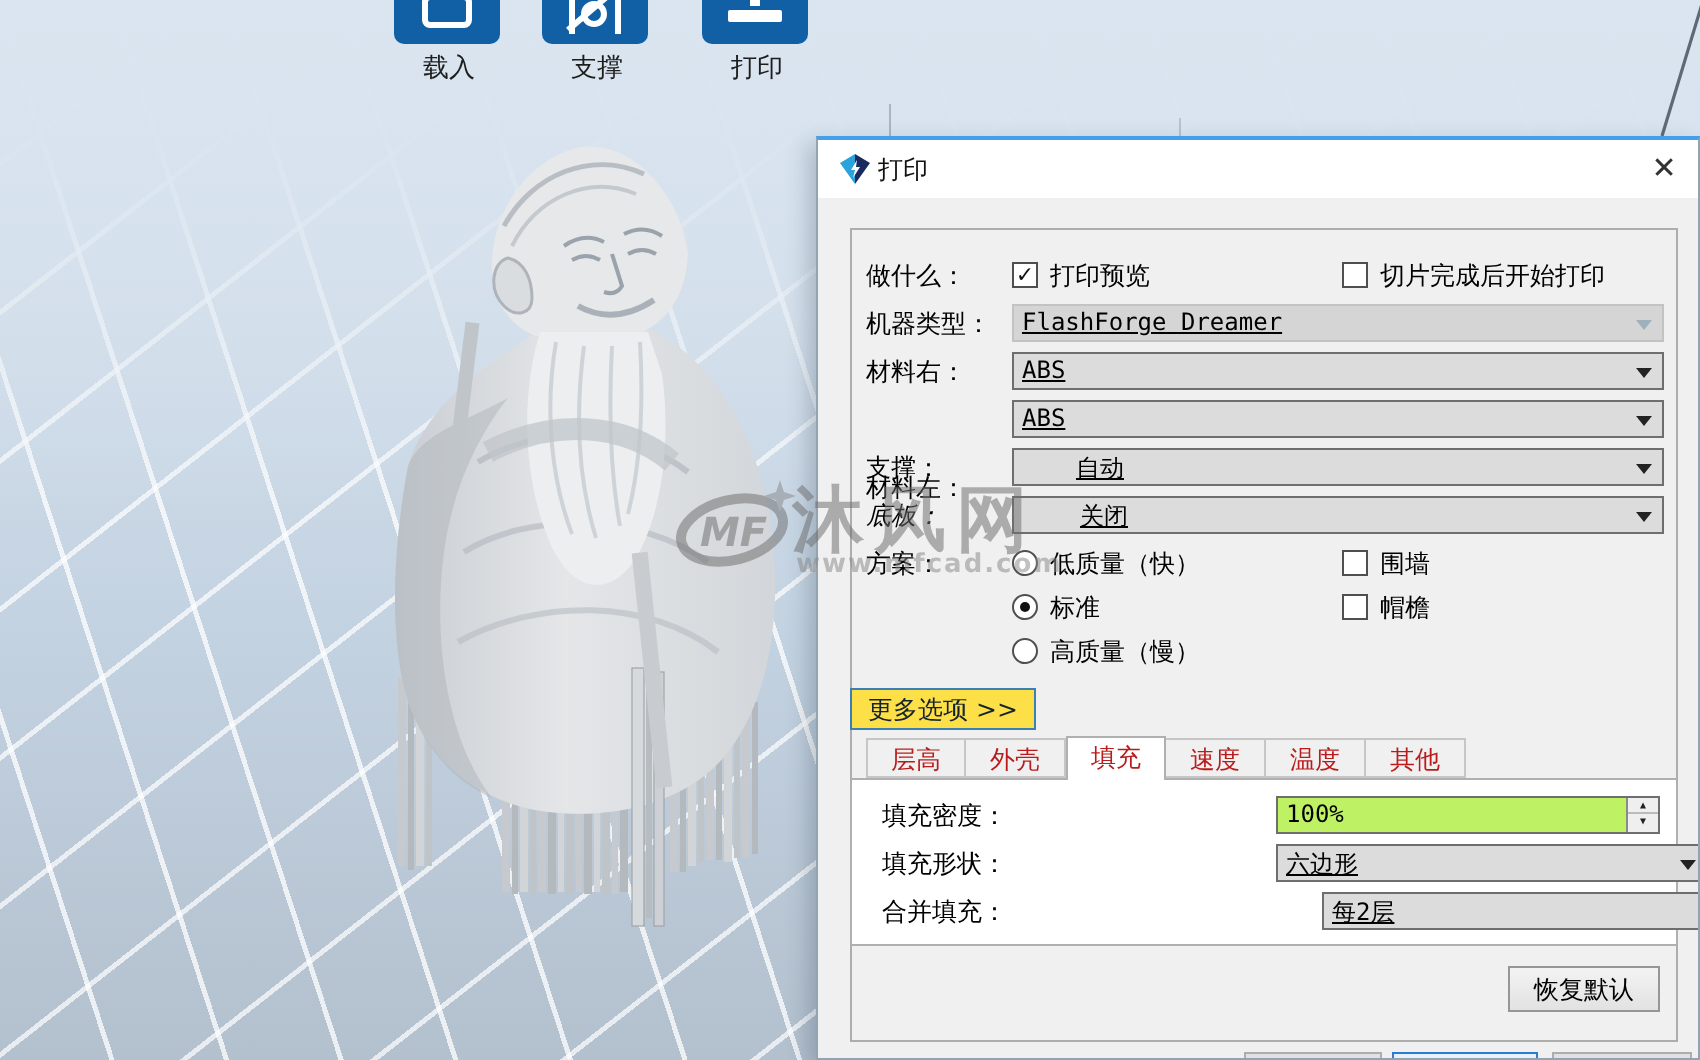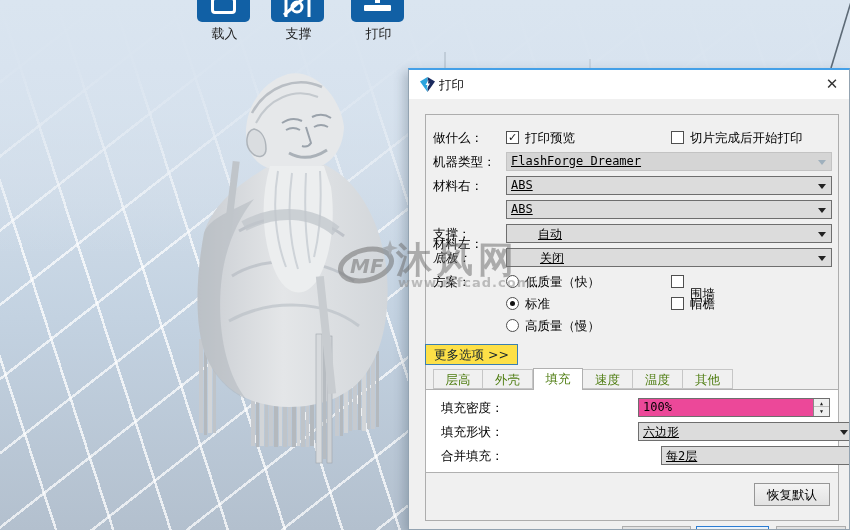--- a/index.html
+++ b/index.html
@@ -37,32 +37,32 @@
   .dlg-title { position:absolute; left:30px; top:7px; font-size:12.5px; color:#111; }
   .dlg-logo { position:absolute; left:11px; top:7px; }
   .dlg-close { position:absolute; right:8px; top:5px; width:18px; height:18px; font-size:15px; line-height:18px; text-align:center; color:#333; cursor:pointer; }
   .frame { position:absolute; left:16px; top:44px; width:414px; height:407px; border:1px solid #adadad; }
   .lbl { position:absolute; white-space:nowrap; color:#000; }
   .combo { position:absolute; height:19px; background:#dcdcdc; border:1px solid #6e6e6e; padding:1px 18px 0 4px;
     font-family:"DejaVu Sans Mono","Liberation Mono",monospace; font-size:12px; white-space:nowrap; overflow:hidden;text-decoration:underline; }
   .combo .arr { position:absolute; right:5px; top:7px; width:0; height:0; border-left:4px solid transparent; border-right:4px solid transparent; border-top:5px solid #222; }
   .combo.disabled { background:#d5d5d5; border-color:#c3c3c3; }
   .combo.disabled .arr { border-top-color:#9fb0bd; }
-  .spin { position:absolute; height:19px; background:#ec4899; border:1px solid #6e6e6e; padding:1px 12px 0 4px;
+  .spin { position:absolute; height:19px; background:#bef264; border:1px solid #6e6e6e; padding:1px 12px 0 4px;
     font-family:"DejaVu Sans Mono","Liberation Mono",monospace; font-size:12px; }
   .spin .btns { position:absolute; right:0; top:0; width:16px; height:17px; border-left:1px solid #8a8a8a; background:#efefef; }
   .spin .btns div { height:8px; text-align:center; font-size:5px; line-height:8px; color:#222; }
   .spin .btns div:first-child { border-bottom:1px solid #bbb; }
   .cb { position:absolute; width:13px; height:13px; background:#fff; border:1px solid #4f4f4f; font-size:11px; line-height:12px; text-align:center; color:#111; }
   .radio { position:absolute; width:13px; height:13px; background:#fff; border:1px solid #4f4f4f; border-radius:50%; }
   .radio.sel::after { content:""; position:absolute; left:3px; top:3px; width:5px; height:5px; border-radius:50%; background:#111; }
   .more-btn { position:absolute; left:16px; top:274px; width:93px; height:21px; background:#fde047; border:1px solid #3c7fb1;
     font-size:12.5px; text-align:center; line-height:19px; color:#15232e; cursor:pointer; }
   .tabs { position:absolute; left:24px; top:298px; height:21px; display:flex; }
-  .tab { width:50px; height:20px; margin-top:1px; text-align:center; line-height:19px; font-size:12.5px; color:#4d7c0f;
+  .tab { width:50px; height:20px; margin-top:1px; text-align:center; line-height:19px; font-size:12.5px; color:#b91c1c;
     border:1px solid #c6c6c6; border-left:none; background:#f0f0f0; cursor:pointer; }
   .tab:first-child { border-left:1px solid #c6c6c6; }
   .tab.active { background:#fff; height:22px; margin-top:0; border:1px solid #b0b0b0; border-bottom:none; position:relative; z-index:3; }
   .panel { position:absolute; left:16px; top:319px; width:414px; height:84px; background:#fff; border:1px solid #b0b0b0; }
   .restore-btn { position:absolute; left:345px; top:413px; width:76px; height:23px; background:linear-gradient(#f3f3f3,#e2e2e2);
     border:1px solid #969696; text-align:center; line-height:21px; font-size:12.5px; cursor:pointer; }
   .sliver { position:absolute; top:456px; height:30px; background:#e1e1e1; border:1px solid #adadad; }
   .sliver.default { border-color:#2b7cd3; background:#e9f2fb; }
 
   
@@ -247,21 +247,21 @@
 
     <span class="lbl" style="left:24px; top:204px;">方案：</span>
     <span class="radio" style="left:97px; top:205px;"></span>
     <span class="lbl" style="left:116px; top:204px;">低质量（快）</span>
     <span class="radio sel" style="left:97px; top:227px;"></span>
     <span class="lbl" style="left:116px; top:226px;">标准</span>
     <span class="radio" style="left:97px; top:249px;"></span>
     <span class="lbl" style="left:116px; top:248px;">高质量（慢）</span>
 
     <span class="cb" style="left:262px; top:205px;"></span>
-    <span class="lbl" style="left:281px; top:204px;margin-top:12px;">围墙</span>
+    <span class="lbl" style="left:281px; top:204px;">围墙</span>
     <span class="cb" style="left:262px; top:227px;"></span>
     <span class="lbl" style="left:281px; top:226px;">帽檐</span>
 
     <div class="more-btn">更多选项 &gt;&gt;</div>
 
     <div class="tabs">
       <div class="tab">层高</div>
       <div class="tab">外壳</div>
       <div class="tab active">填充</div>
       <div class="tab">速度</div>

